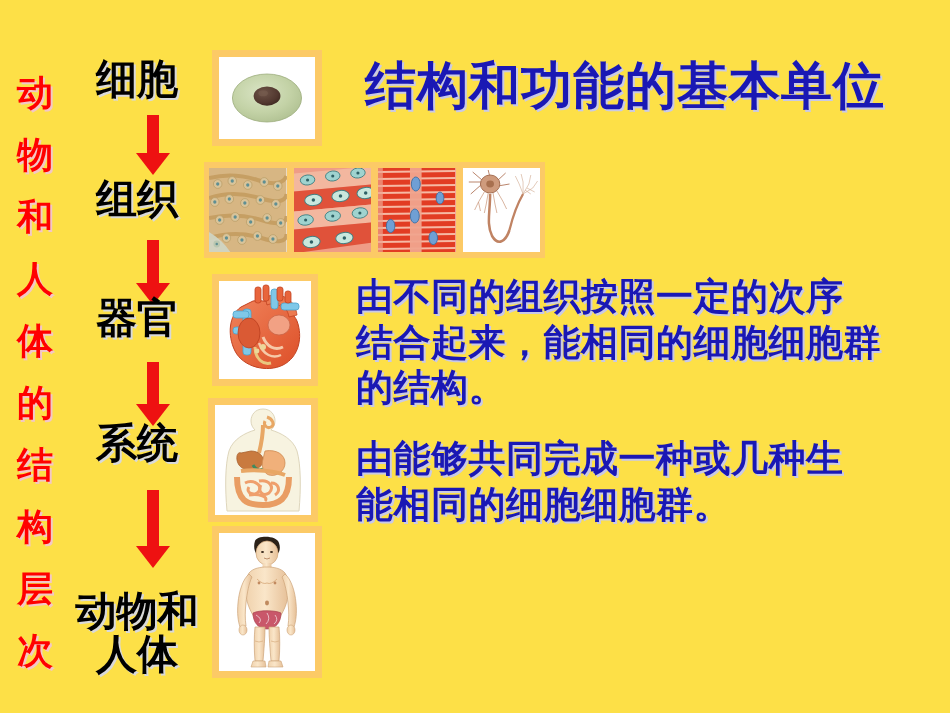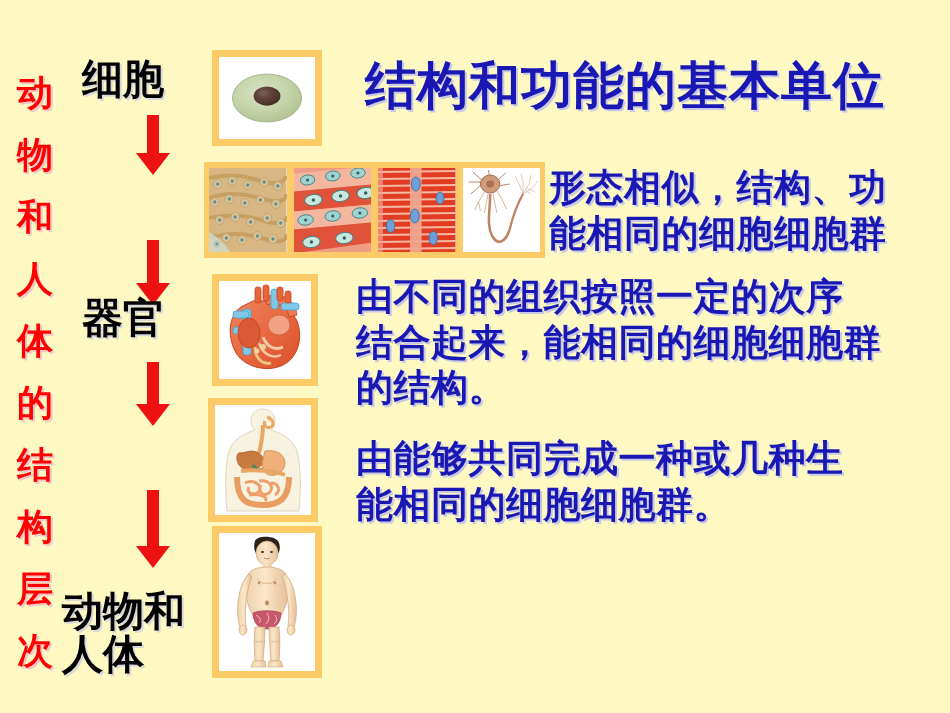--- a/index.html
+++ b/index.html
@@ -4,21 +4,21 @@
 <style>
   html, body {
     margin: 0;
     padding: 0;
     background: #ffffff;
   }
   #slide {
     position: relative;
     width: 950px;
     height: 713px;
-    background: #fef9c3;
+    background: #fde047;
     overflow: hidden;
     font-family: "DejaVu Sans", "Liberation Sans", sans-serif;
   }
 
   
   .vertical-title {
     position: absolute;
     left: 6px;
     top: 62px;
     width: 58px;
@@ -35,20 +35,21 @@
   }
 
   
   .hier-label {
     position: absolute;
     color: #000000;
     font-family: "DejaVu Sans", "Liberation Sans", sans-serif;
     font-weight: bold;
     font-size: 41px;
     line-height: 1.05;
+    text-align: center;
     white-space: nowrap;
     text-shadow: 2px 2px 0 #d9d9d9;
   }
   .hier-label.two-line { white-space: normal; line-height: 1.06; }
 
   
   .arrow {
     position: absolute;
     width: 34px;
   }
@@ -130,33 +131,35 @@
 
   <div class="vertical-title">动物和人体的结构层次</div>
 
   <div class="hier-label" style="left:82px; top:58px; width:110px;">细胞</div>
 
   <div class="arrow" style="left:136px; top:115px;">
     <div class="shaft" style="height:40px;"></div>
     <div class="head" style="top:38px;"></div>
   </div>
 
+  <div class="hier-label" style="left:82px; top:178px; width:110px;">组织</div>
 
   <div class="arrow" style="left:136px; top:240px;">
     <div class="shaft" style="height:45px;"></div>
     <div class="head" style="top:43px;"></div>
   </div>
 
   <div class="hier-label" style="left:82px; top:297px; width:110px;">器官</div>
 
   <div class="arrow" style="left:136px; top:362px;">
     <div class="shaft" style="height:44px;"></div>
     <div class="head" style="top:42px;"></div>
   </div>
 
+  <div class="hier-label" style="left:82px; top:422px; width:110px;">系统</div>
 
   <div class="arrow" style="left:136px; top:490px;">
     <div class="shaft" style="height:58px;"></div>
     <div class="head" style="top:56px;"></div>
   </div>
 
   <div class="hier-label two-line" style="left:62px; top:570px; width:150px;margin-top:20px;">动物和人体</div>
 
   <div class="pic-frame" style="left:212px; top:50px; width:110px; height:96px;">
     <div class="pic-inner">
@@ -450,24 +453,20 @@
         <path d="M52 108 Q56 110 60 108" stroke="#d9ae80" stroke-width="0.7" fill="none"></path>
 
         <path d="M34 128 L46 128 L47 134 L32 134 Z" fill="url(#skin)" stroke="#cda478" stroke-width="0.6"></path>
         <path d="M50 128 L62 128 L64 134 L49 134 Z" fill="url(#skin)" stroke="#cda478" stroke-width="0.6"></path>
       </svg>
     </div>
   </div>
 
   <div class="blue-title" style="left:365px; top:57px;">结构和功能的基本单位</div>
 
-  <div class="blue-para" style="left:549px; top:165px;">
-    <div>形态相似，结构、功</div>
-    <div>能相同的细胞细胞群</div>
-  </div>
 
   <div class="blue-para" style="left:356px; top:274px;">
     <div>由不同的组织按照一定的次序</div>
     <div>结合起来，能相同的细胞细胞群</div>
     <div>的结构。</div>
   </div>
 
   <div class="blue-para" style="left:356px; top:436px;">
     <div>由能够共同完成一种或几种生</div>
     <div>能相同的细胞细胞群。</div>

